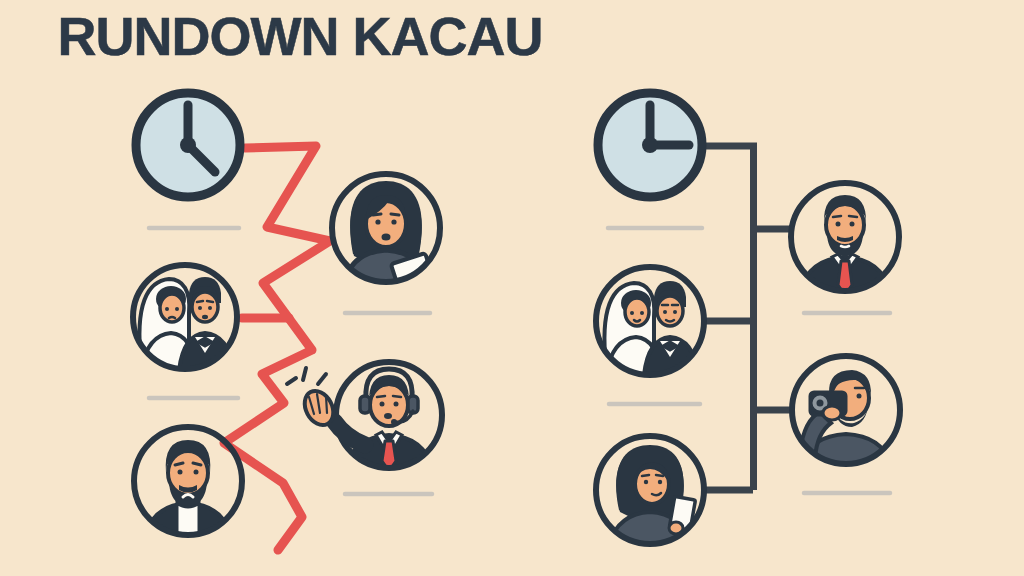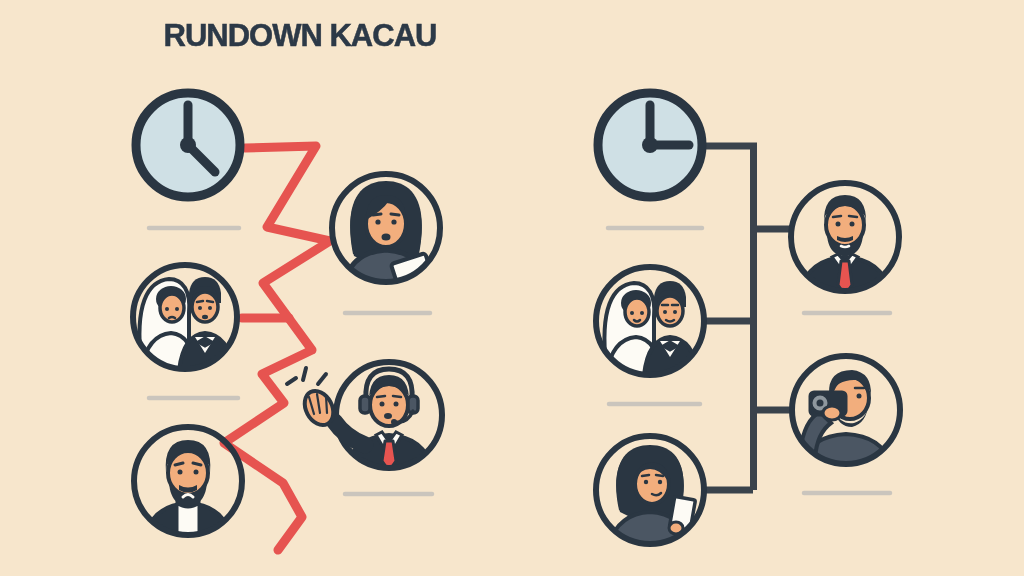--- a/index.html
+++ b/index.html
@@ -3,21 +3,21 @@
 <meta charset="utf-8">
 <style>
   html,body{margin:0;padding:0;background:#888;}
   .canvas{
     position:relative;width:1024px;height:576px;overflow:hidden;
     background:var(--background,#f7e6cc);
     font-family:"Liberation Sans",sans-serif;
   }
   .panel-title{
     position:absolute;top:12px;height:48px;line-height:48px;
-    font-size:31px;font-weight:bold;letter-spacing:-1px;
+    font-size:54px;font-weight:bold;letter-spacing:-1px;
     text-align:center;color:var(--title-text,#2c3947);
     -webkit-text-stroke:0.5px var(--title-text,#2c3947);
     white-space:nowrap;
   }
   .title-left{left:0;width:600px;}
   .title-right{left:454px;width:570px;}
   svg{position:absolute;left:0;top:0;}
   .f-ink{fill:var(--ink,#2a3642);}
   .f-skin{fill:var(--skin,#f2ae7d);}
   .f-slate{fill:var(--clothes-slate,#4b5663);}

